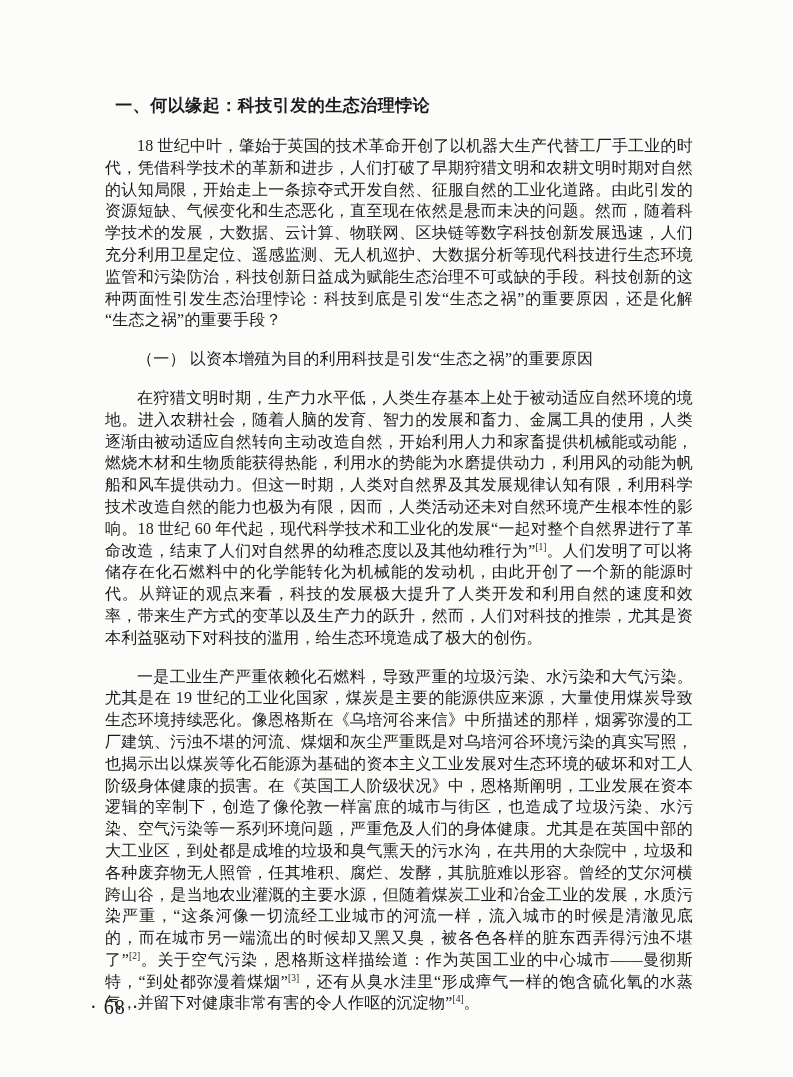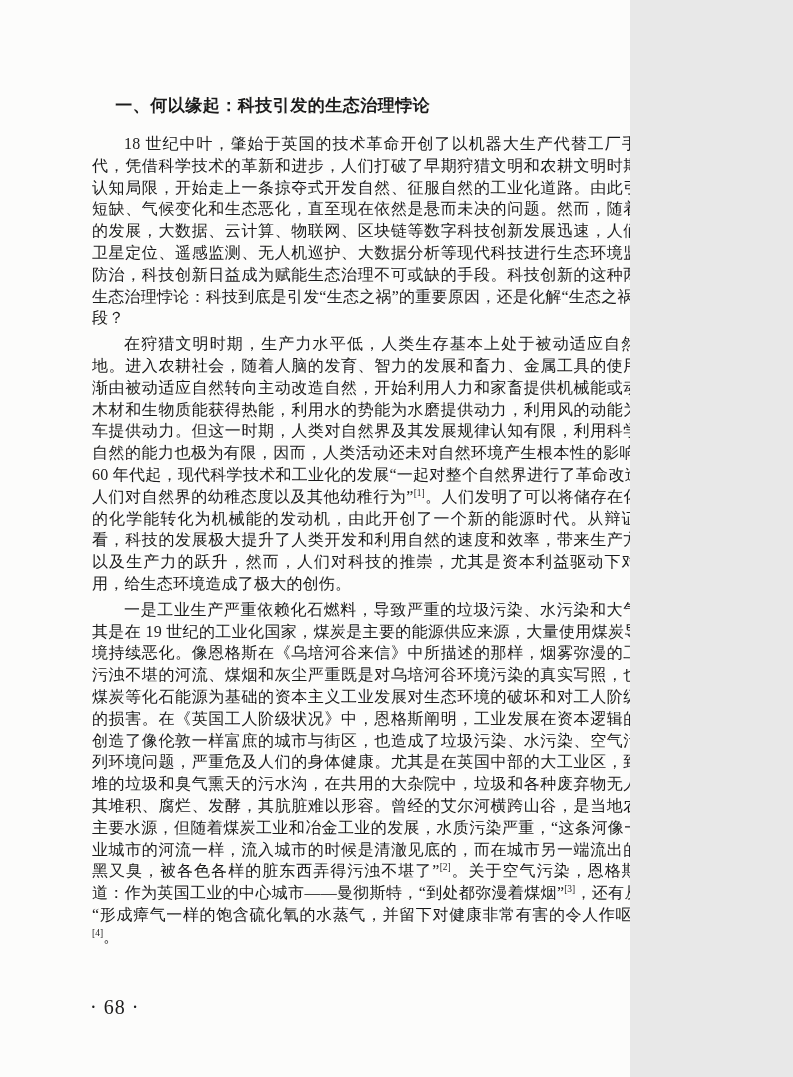--- a/index.html
+++ b/index.html
@@ -2,21 +2,21 @@
 <html lang="zh"><head>
 <meta charset="utf-8">
 <style>
   html, body {
     margin: 0;
     padding: 0;
     background: #e8e8e8;
   }
   .sheet {
     position: relative;
-    width: 630px;
+    width: 793px;
     height: 1077px;
     background: #fcfcfb;
     overflow: hidden;
     font-family: "Liberation Serif", "DejaVu Serif", serif;
     color: #1b1b1b;
   }
   .content {
     position: absolute;
     left: 88px;
     top: 94px;
@@ -25,21 +25,21 @@
   .heading {
     font-family: "Liberation Sans", "DejaVu Sans", sans-serif;
     font-weight: 700;
     font-size: 17px;
     line-height: 24px;
     margin: 0 0 15px 0;
     text-indent: 1.6em;
     letter-spacing: 0.5px;
   }
   p.body, p.subheading {
-    margin: 4px;
+    margin: 17px;
     font-size: 16px;
     line-height: 21.8px;
     text-align: justify;
     text-justify: inter-character;
     text-indent: 2em;
     letter-spacing: 0.2px;
     word-break: break-all;
     font-family: Liberation Serif, serif;
   }
   sup.fnref {
@@ -57,18 +57,19 @@
   }
 </style>
 </head>
 <body>
 
 <div class="sheet">
   <div class="content">
     <h1 class="heading">一、何以缘起：科技引发的生态治理悖论</h1>
     <div>
         <p class="body">18 世纪中叶，肇始于英国的技术革命开创了以机器大生产代替工厂手工业的时代，凭借科学技术的革新和进步，人们打破了早期狩猎文明和农耕文明时期对自然的认知局限，开始走上一条掠夺式开发自然、征服自然的工业化道路。由此引发的资源短缺、气候变化和生态恶化，直至现在依然是悬而未决的问题。然而，随着科学技术的发展，大数据、云计算、物联网、区块链等数字科技创新发展迅速，人们充分利用卫星定位、遥感监测、无人机巡护、大数据分析等现代科技进行生态环境监管和污染防治，科技创新日益成为赋能生态治理不可或缺的手段。科技创新的这种两面性引发生态治理悖论：科技到底是引发“生态之祸”的重要原因，还是化解“生态之祸”的重要手段？</p>
+        <p class="subheading">（一） 以资本增殖为目的利用科技是引发“生态之祸”的重要原因</p>
         <p class="body">在狩猎文明时期，生产力水平低，人类生存基本上处于被动适应自然环境的境地。进入农耕社会，随着人脑的发育、智力的发展和畜力、金属工具的使用，人类逐渐由被动适应自然转向主动改造自然，开始利用人力和家畜提供机械能或动能，燃烧木材和生物质能获得热能，利用水的势能为水磨提供动力，利用风的动能为帆船和风车提供动力。但这一时期，人类对自然界及其发展规律认知有限，利用科学技术改造自然的能力也极为有限，因而，人类活动还未对自然环境产生根本性的影响。18 世纪 60 年代起，现代科学技术和工业化的发展“一起对整个自然界进行了革命改造，结束了人们对自然界的幼稚态度以及其他幼稚行为”<sup class="fnref">[1]</sup>。人们发明了可以将储存在化石燃料中的化学能转化为机械能的发动机，由此开创了一个新的能源时代。从辩证的观点来看，科技的发展极大提升了人类开发和利用自然的速度和效率，带来生产方式的变革以及生产力的跃升，然而，人们对科技的推崇，尤其是资本利益驱动下对科技的滥用，给生态环境造成了极大的创伤。</p>
         <p class="body">一是工业生产严重依赖化石燃料，导致严重的垃圾污染、水污染和大气污染。尤其是在 19 世纪的工业化国家，煤炭是主要的能源供应来源，大量使用煤炭导致生态环境持续恶化。像恩格斯在《乌培河谷来信》中所描述的那样，烟雾弥漫的工厂建筑、污浊不堪的河流、煤烟和灰尘严重既是对乌培河谷环境污染的真实写照，也揭示出以煤炭等化石能源为基础的资本主义工业发展对生态环境的破坏和对工人阶级身体健康的损害。在《英国工人阶级状况》中，恩格斯阐明，工业发展在资本逻辑的宰制下，创造了像伦敦一样富庶的城市与街区，也造成了垃圾污染、水污染、空气污染等一系列环境问题，严重危及人们的身体健康。尤其是在英国中部的大工业区，到处都是成堆的垃圾和臭气熏天的污水沟，在共用的大杂院中，垃圾和各种废弃物无人照管，任其堆积、腐烂、发酵，其肮脏难以形容。曾经的艾尔河横跨山谷，是当地农业灌溉的主要水源，但随着煤炭工业和冶金工业的发展，水质污染严重，“这条河像一切流经工业城市的河流一样，流入城市的时候是清澈见底的，而在城市另一端流出的时候却又黑又臭，被各色各样的脏东西弄得污浊不堪了”<sup class="fnref">[2]</sup>。关于空气污染，恩格斯这样描绘道：作为英国工业的中心城市——曼彻斯特，“到处都弥漫着煤烟”<sup class="fnref">[3]</sup>，还有从臭水洼里“形成瘴气一样的饱含硫化氧的水蒸气，并留下对健康非常有害的令人作呕的沉淀物”<sup class="fnref">[4]</sup>。</p>
       </div>
   </div>
   <div class="page-number">· 68 ·</div>
 </div>
 
 </body></html>

